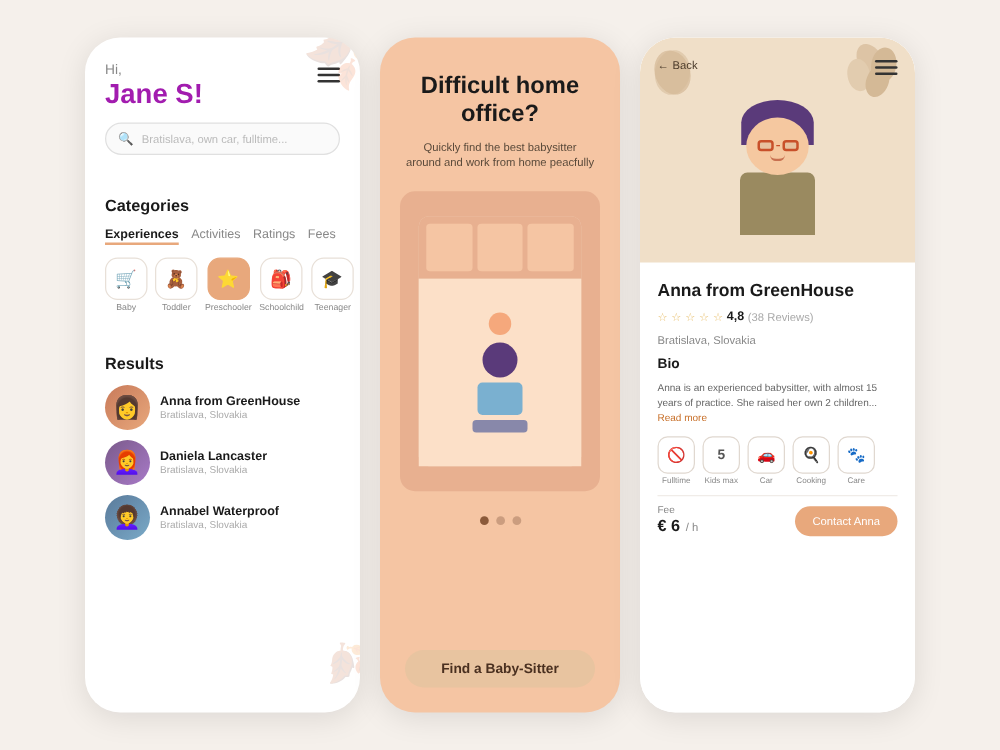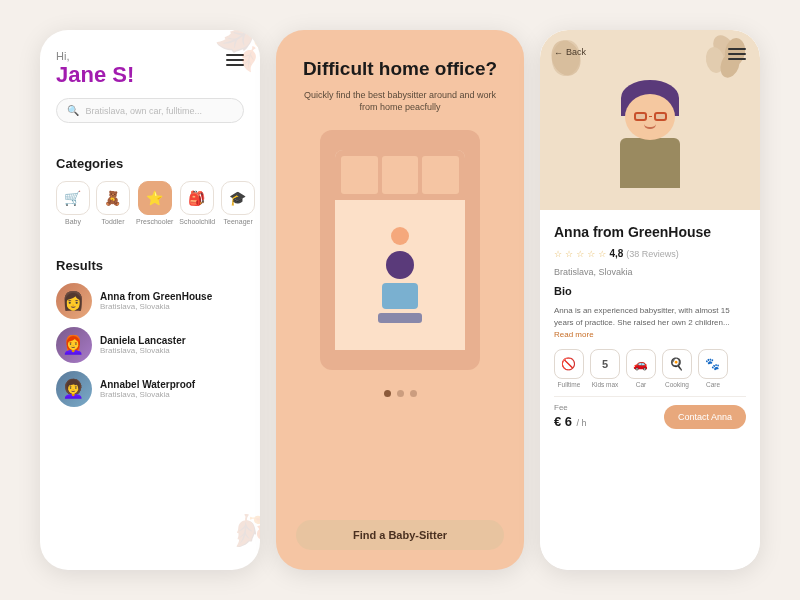--- a/index.html
+++ b/index.html
@@ -74,21 +74,21 @@
     .result-name { font-size: 10px; font-weight: 600; color: #1a1a1a; }
     .result-location { font-size: 8px; color: #aaa; }
 
     
     .leaf-deco {
       position: absolute; font-size: 28px; opacity: 0.18; color: #c8a87c; pointer-events: none;
     }
 
     
     .phone2 {
-      width: 248px;
+      width: 192px;
       height: 540px;
       background: #f5c5a3;
       display: flex;
       flex-direction: column;
       align-items: center;
       padding: 28px 20px 20px;
       gap: 8px;
     }
 
     .phone2-title { font-size: 19px; font-weight: 800; color: #1a1a1a; text-align: center; line-height: 1.2; }
@@ -215,20 +215,26 @@
     </div>
   </div>
 
   <div class="search-bar">
     <span class="search-icon-circle">🔍</span>
     <span style="font-size:9px;color:#bbb">Bratislava, own car, fulltime...</span>
   </div>
 
   <div class="section-title">Categories</div>
 
+  <div class="cat-tabs">
+    <span class="cat-tab active">Experiences</span>
+    <span class="cat-tab">Activities</span>
+    <span class="cat-tab">Ratings</span>
+    <span class="cat-tab">Fees</span>
+  </div>
 
   <div class="category-icons">
     <div class="cat-icon-item">
       <div class="cat-icon-box">🛒</div>
       <span class="cat-icon-label">Baby</span>
     </div>
     <div class="cat-icon-item">
       <div class="cat-icon-box">🧸</div>
       <span class="cat-icon-label">Toddler</span>
     </div>

